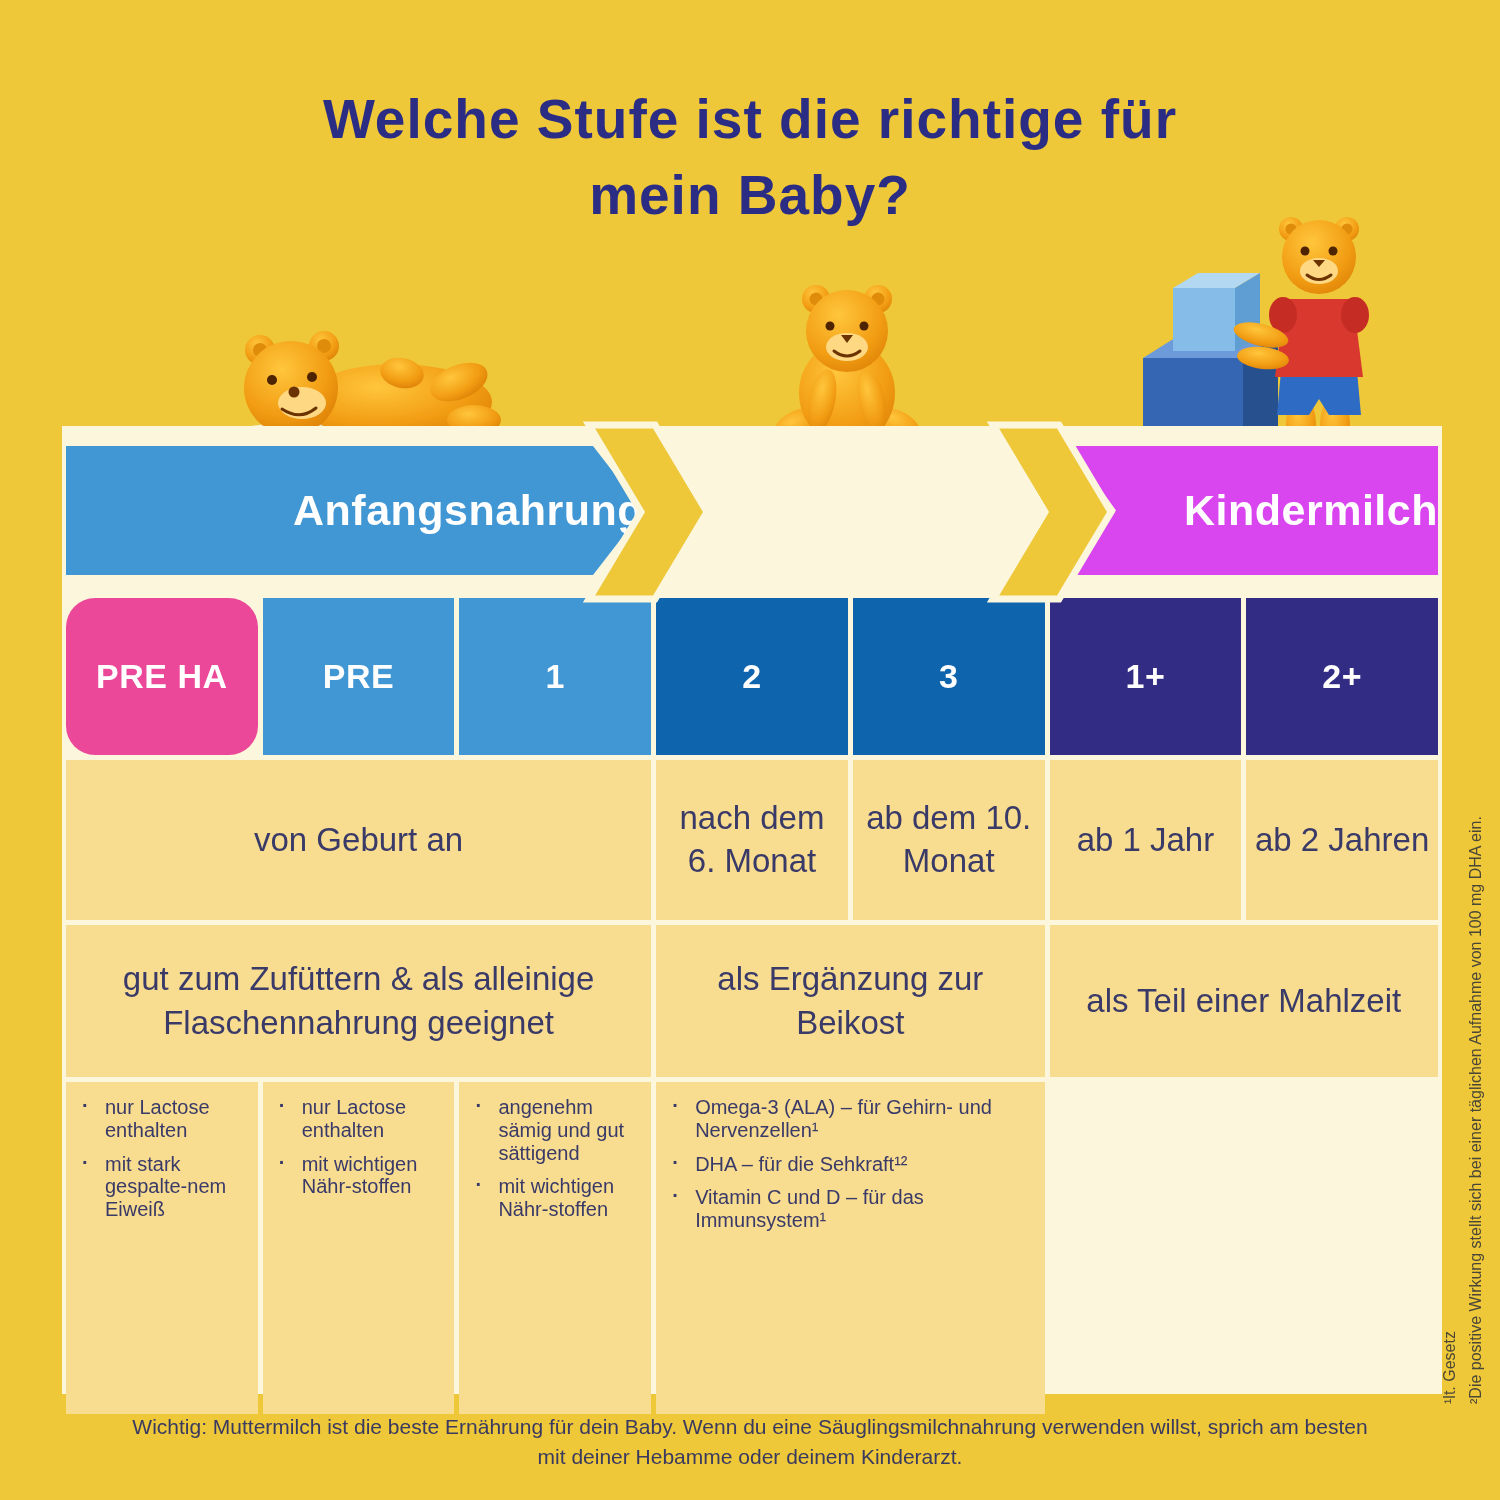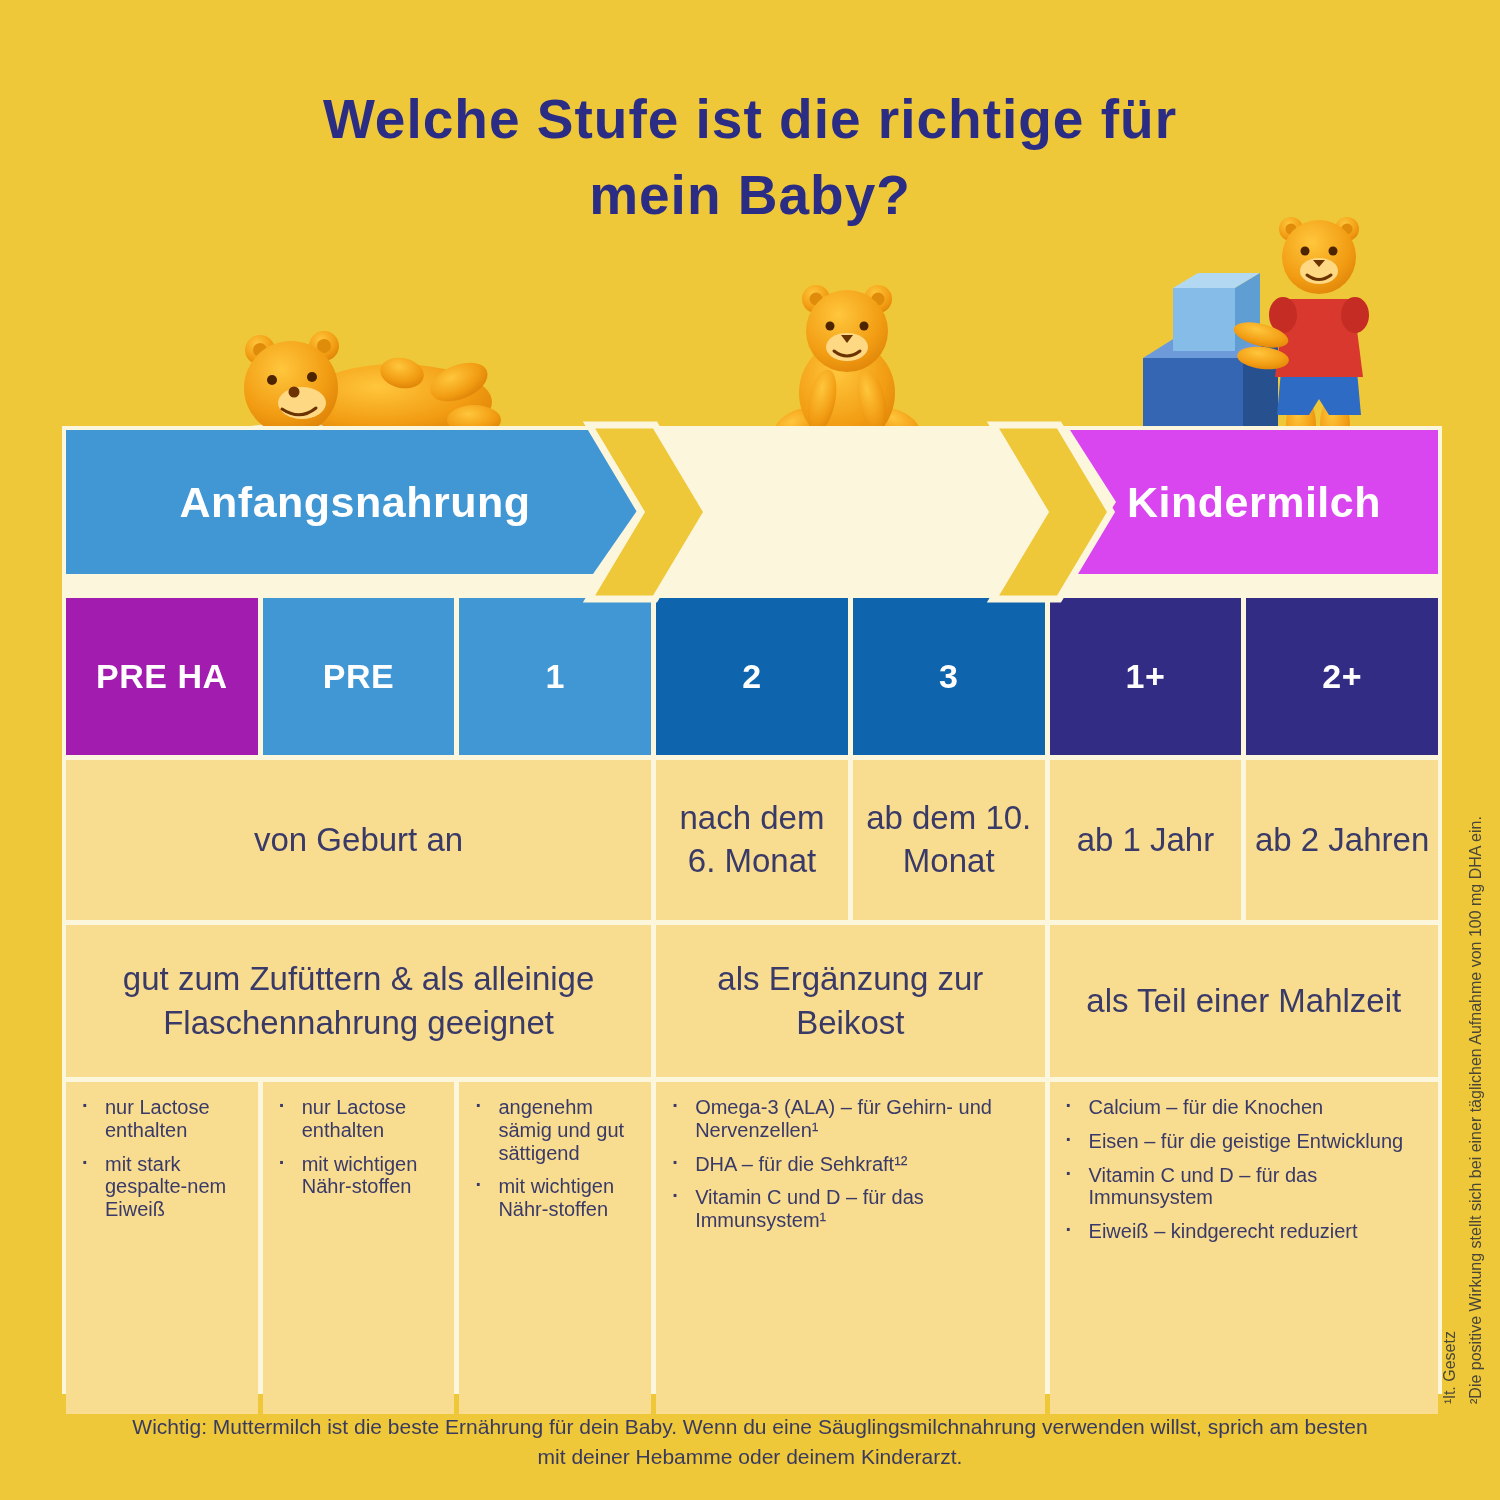--- a/index.html
+++ b/index.html
@@ -9,38 +9,38 @@
   
   .title{position:absolute;top:82px;left:0;width:1500px;text-align:center;
          color:#2b2d84;font-weight:bold;font-size:55px;line-height:1.38;letter-spacing:1px;}
 
   
   .tbl{position:absolute;left:62px;top:426px;width:1372px;height:960px;
        background:#fcf6dd;padding:4px;}
 
   
   .hband{position:relative;width:1372px;height:163px;}
-  .hsec{position:absolute;top:0;height:144px;display:flex;align-items:center;justify-content:center;}
+  .hsec{position:absolute;top:16px;height:129px;display:flex;align-items:center;justify-content:flex-end;}
   .hsec1{left:0;width:578px;background:#4196d4;
          clip-path:polygon(0 0,527px 0,577px 50%,527px 100%,0 100%);}
   .hsec2{left:589px;width:390px;background:#1268b2;padding-left:22px;
          clip-path:polygon(55px 50%,0 0,340px 0,390px 50%,340px 100%,0 100%);}
   .hsec3{left:1004px;width:368px;background:#d946ef;
          clip-path:polygon(46px 50%,0 0,100% 0,100% 100%,0 100%);}
   .hlabel{color:#ffffff;font-weight:bold;font-size:43px;letter-spacing:0.5px;}
   .chev{position:absolute;top:-13px;width:135px;height:190px;overflow:visible;}
   .chev1{left:517px;}
   .chev2{left:921px;}
 
   
   .grid{display:grid;grid-template-columns:repeat(7,1fr);grid-auto-rows:auto;
         gap:5px;margin-top:5px;}
   .cell{display:flex;align-items:center;justify-content:center;text-align:center;}
   .stage-cell{height:157px;color:#ffffff;font-weight:bold;font-size:34px;letter-spacing:0.5px;}
-  .c-preha{background:#a21caf;}
+  .c-preha{background:#ec4899;border-radius:29px;}
   .c-lblue{background:#4196d4;}
   .c-mblue{background:#0f64ae;}
   .c-navy{background:#322c85;}
   .pale{background:#f8dc90;color:#3a3a68;}
   .age-cell{height:160px;font-size:33px;line-height:1.3;padding:0 8px;}
   .use-cell{height:152px;font-size:33px;line-height:1.32;padding:0 26px;}
   .det-cell{height:308px;align-items:flex-start;justify-content:flex-start;
             text-align:left;padding:14px 12px 10px 14px;font-size:20px;line-height:1.14;}
   .span3{grid-column:span 3;}
   .span2{grid-column:span 2;}
@@ -221,28 +221,20 @@
           <div class="bullet">mit wichtigen Nähr-stoffen</div>
         </div>
       </div>
       <div class="cell det-cell pale span2">
         <div class="bullets">
           <div class="bullet">Omega-3 (ALA) – für Gehirn- und Nervenzellen¹</div>
           <div class="bullet">DHA – für die Sehkraft¹²</div>
           <div class="bullet">Vitamin C und D – für das Immunsystem¹</div>
         </div>
       </div>
-      <div class="cell det-cell pale span2">
-        <div class="bullets">
-          <div class="bullet">Calcium – für die Knochen</div>
-          <div class="bullet">Eisen – für die geistige Entwicklung</div>
-          <div class="bullet">Vitamin C und D – für das Immunsystem</div>
-          <div class="bullet">Eiweiß – kindgerecht reduziert</div>
-        </div>
-      </div>
     </div>
   </div>
 
   <div class="disclaimer">Wichtig: Muttermilch ist die beste Ernährung für dein Baby. Wenn du eine Säuglingsmilchnahrung verwenden willst, sprich am besten mit deiner Hebamme oder deinem Kinderarzt.</div>
 
   <div class="footnotes">
     <div>¹lt. Gesetz</div>
     <div>²Die positive Wirkung stellt sich bei einer täglichen Aufnahme von 100 mg DHA ein.</div>
   </div>
 

